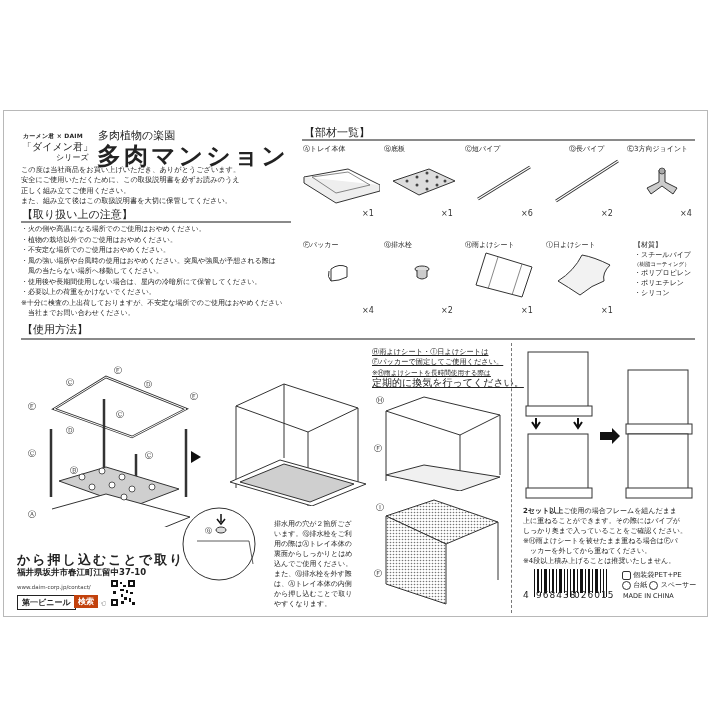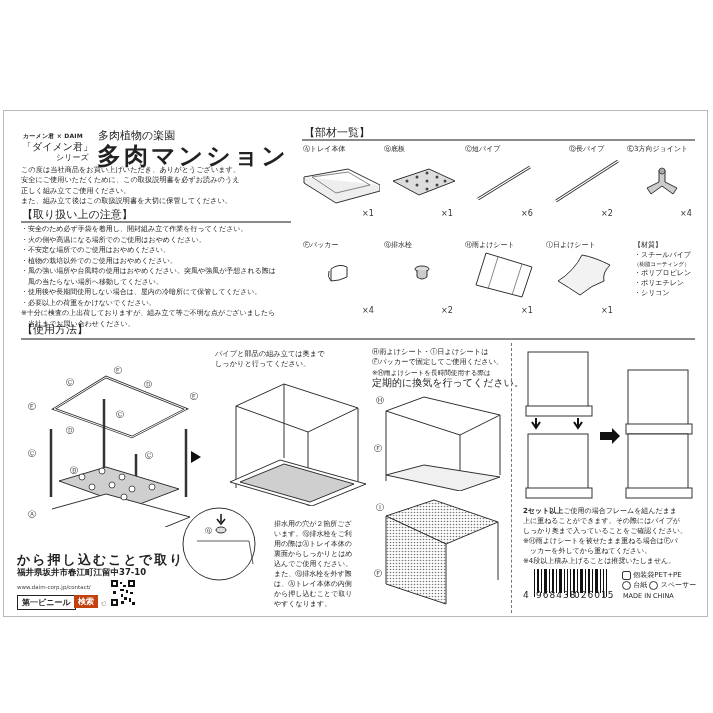--- a/index.html
+++ b/index.html
@@ -43,29 +43,28 @@
   <div class="abs small" style="left:17px;top:54px;">
     <div>この度は当社商品をお買い上げいただき、ありがとうございます。</div>
       <div>安全にご使用いただくために、この取扱説明書を必ずお読みのうえ</div>
       <div>正しく組み立てご使用ください。</div>
       <div>また、組み立て後はこの取扱説明書を大切に保管してください。</div>
   </div>
 
   <div class="abs sec-title" style="left:18px;top:97px;">【取り扱い上の注意】</div>
   <div class="rule" style="left:17px;top:110px;width:270px;"></div>
   <ul class="abs notes" style="left:17px;top:113px;">
-    <li>・安全のため必ず手袋を着用し、開封組み立て作業を行ってください。</li>
     <li>・火の側や高温になる場所でのご使用はおやめください。</li>
+    <li>・植物の栽培以外でのご使用はおやめください。</li>
     <li>・不安定な場所でのご使用はおやめください。</li>
-    <li>・植物の栽培以外でのご使用はおやめください。</li>
     <li>・風の強い場所や台風時の使用はおやめください。突風や強風が予想される際は</li>
     <li>　風の当たらない場所へ移動してください。</li>
     <li>・使用後や長期間使用しない場合は、屋内の冷暗所にて保管してください。</li>
     <li>・必要以上の荷重をかけないでください。</li>
-    <li>※十分に検査の上出荷しておりますが、組み立て等ご不明な点がございましたら</li>
+    <li>※十分に検査の上出荷しておりますが、不安定な場所でのご使用はおやめください</li>
     <li>　当社までお問い合わせください。</li>
   </ul>
 
   <div class="abs sec-title" style="left:300px;top:15px;">【部材一覧】</div>
   <div class="rule" style="left:298px;top:28px;width:393px;"></div>
 
   <div class="abs part-label" style="left:299px;top:33px;">Ⓐトレイ本体</div>
   <div class="abs part-label" style="left:380px;top:33px;text-align:right;">Ⓑ底板</div>
   <div class="abs part-label" style="left:461px;top:33px;">Ⓒ短パイプ</div>
   <div class="abs part-label" style="left:542px;top:33px;padding-left:23px;">Ⓓ長パイプ</div>
@@ -178,24 +177,20 @@
         <text x="102" y="68">Ⓒ</text>
       <text x="52" y="84">Ⓓ</text>
         <text x="14" y="107">Ⓒ</text>
         <text x="131" y="109">Ⓒ</text>
       <text x="56" y="124">Ⓑ</text>
         <text x="14" y="168">Ⓐ</text>
     </g>
   </svg>
   <div class="abs" style="left:187px;top:340px;width:0;height:0;border-top:6px solid transparent;border-bottom:6px solid transparent;border-left:10px solid #111;"></div>
 
-  <div class="abs small" style="left:211px;top:238px;">
-    <div>パイプと部品の組み立ては奥まで</div>
-      <div>しっかりと行ってください。</div>
-  </div>
   <svg class="abs" style="left:212px;top:265px;" width="150" height="130">
     <g stroke="#333" stroke-width="1" fill="none">
       <path d="M20 30 L68 8 L142 32 L92 56 Z"></path>
         <line x1="20" y1="30" x2="20" y2="112"></line>
         <line x1="68" y1="8" x2="68" y2="82"></line>
         <line x1="142" y1="32" x2="142" y2="106"></line>
         <line x1="92" y1="56" x2="92" y2="130"></line>
       <path d="M14 106 L64 84 L150 108 L96 130 Z" fill="#fff"></path>
         <path d="M24 106 L68 88 L138 108 L94 126 Z" fill="#cfcfcf"></path>
     </g>
@@ -212,21 +207,21 @@
       <div>います。Ⓖ排水栓をご利</div>
       <div>用の際はⒶトレイ本体の</div>
     <div>裏面からしっかりとはめ</div>
       <div>込んでご使用ください。</div>
       <div>また、Ⓖ排水栓を外す際</div>
     <div>は、Ⓐトレイ本体の内側</div>
       <div>から押し込むことで取り</div>
       <div>やすくなります。</div>
   </div>
 
-  <div class="abs small" style="left:368px;top:236px;">
+  <div class="abs small" style="left:368px;top:236px;text-decoration:underline;">
     <div>Ⓗ雨よけシート・Ⓘ日よけシートは</div>
       <div>Ⓕパッカーで固定してご使用ください。</div>
     <div style="font-size:6.6px;">※Ⓗ雨よけシートを長時間使用する際は</div>
       <div style="font-size:10px;">定期的に換気を行ってください。</div>
   </div>
   <svg class="abs" style="left:370px;top:280px;" width="130" height="100">
     <g stroke="#333" stroke-width="1" fill="none">
       <path d="M12 20 L50 6 L126 24 L86 44 Z"></path>
         <line x1="12" y1="20" x2="12" y2="90"></line>
         <line x1="86" y1="44" x2="86" y2="100"></line>

